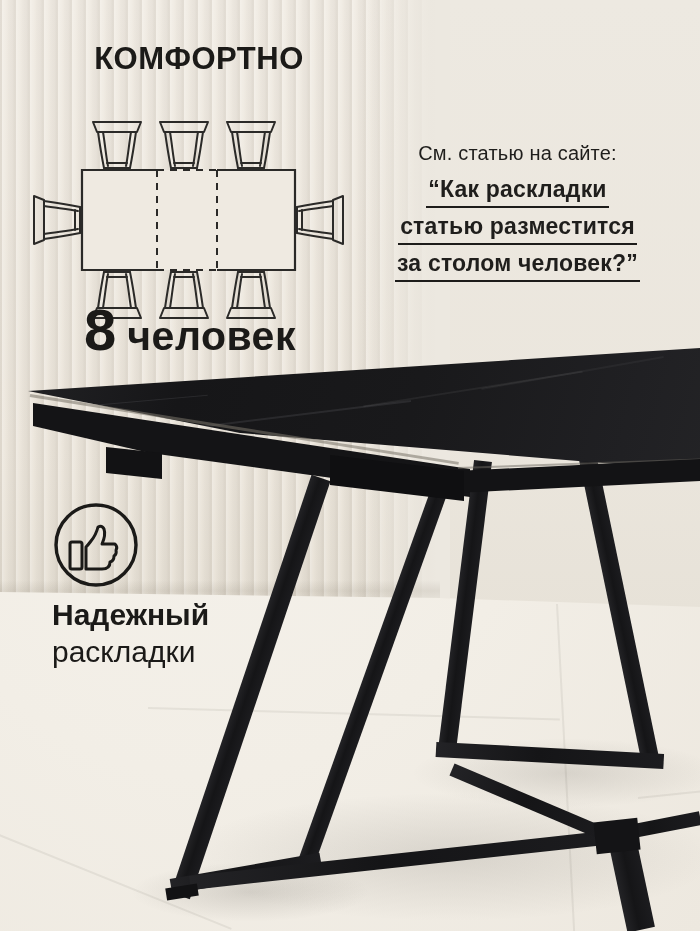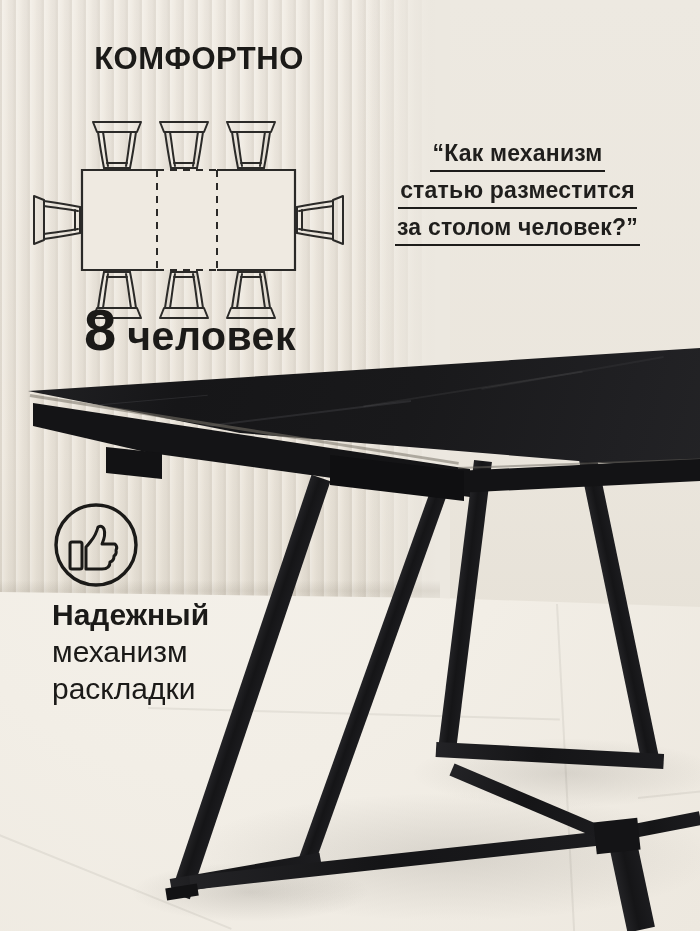--- a/index.html
+++ b/index.html
@@ -164,32 +164,32 @@
     <path d="M137,57 L62,57 L62,157 L137,157" stroke="#2b2a28" stroke-width="2.2"></path>
     <path d="M197,57 L275,57 L275,157 L197,157" stroke="#2b2a28" stroke-width="2.2"></path>
     <path d="M137,57 L197,57 M137,157 L197,157 M137,57 L137,157 M197,57 L197,157" stroke="#2b2a28" stroke-width="2" stroke-dasharray="7 6"></path>
   </svg>
 
   <div class="abs capacity">
     <span class="num">8</span><span class="unit">человек</span>
   </div>
 
   <div class="abs article">
-    <div><span class="t-line">“Как механизм</span></div>
+    <div class="intro">См. статью на сайте:</div>
+    <div><span class="t-line">“Как раскладки</span></div>
     <div><span class="t-line">статью разместится</span></div>
     <div><span class="t-line">за столом человек?”</span></div>
   </div>
 
   <svg class="abs feature-icon" width="88" height="88" viewBox="0 0 88 88" fill="none">
     <circle cx="44" cy="44" r="40" stroke="#1b1a18" stroke-width="3.4"></circle>
     <g stroke="#1b1a18" stroke-width="3" stroke-linejoin="round" stroke-linecap="round" transform="translate(46,46)">
       <rect x="-28" y="-5" width="12" height="27" rx="2"></rect>
       <path d="M -12,22 L 4,22 Q 12,22 12,15 Q 16,14 16,9 Q 19,7 18,3 Q 20,0 17,-3 L 4,-3
                Q 8,-12 6,-18 Q 4,-22 0,-20 Q -2,-12 -7,-6 Q -10,-2 -12,0 Z"></path>
     </g>
   </svg>
   <div class="abs feature-text">
     <div class="b">Надежный</div>
-    <div>механизм</div>
     <div>раскладки</div>
   </div>
 
 </div>
 
 </body></html>

